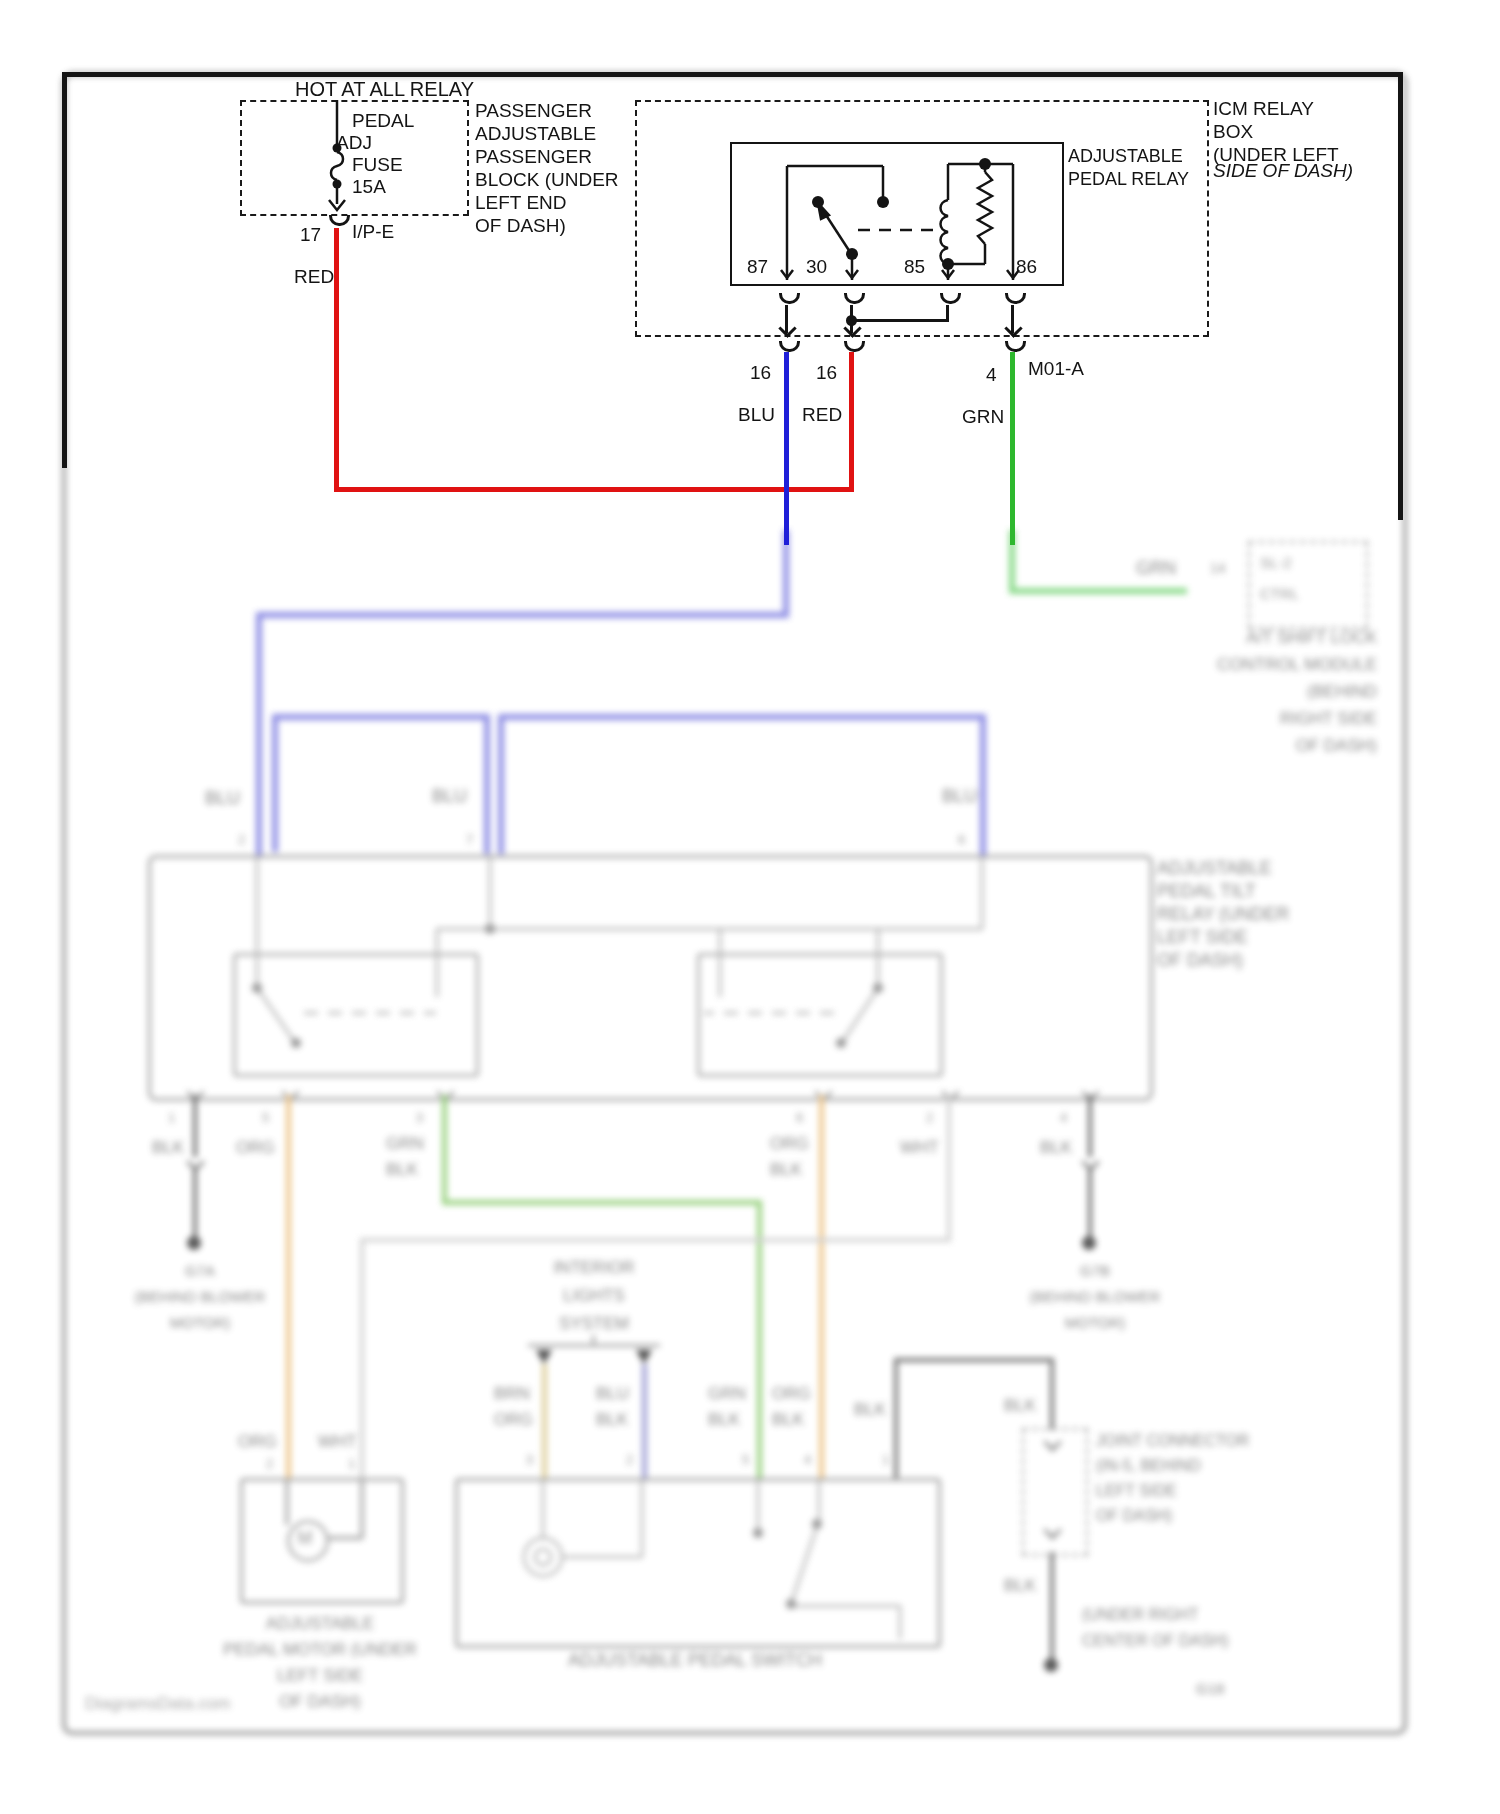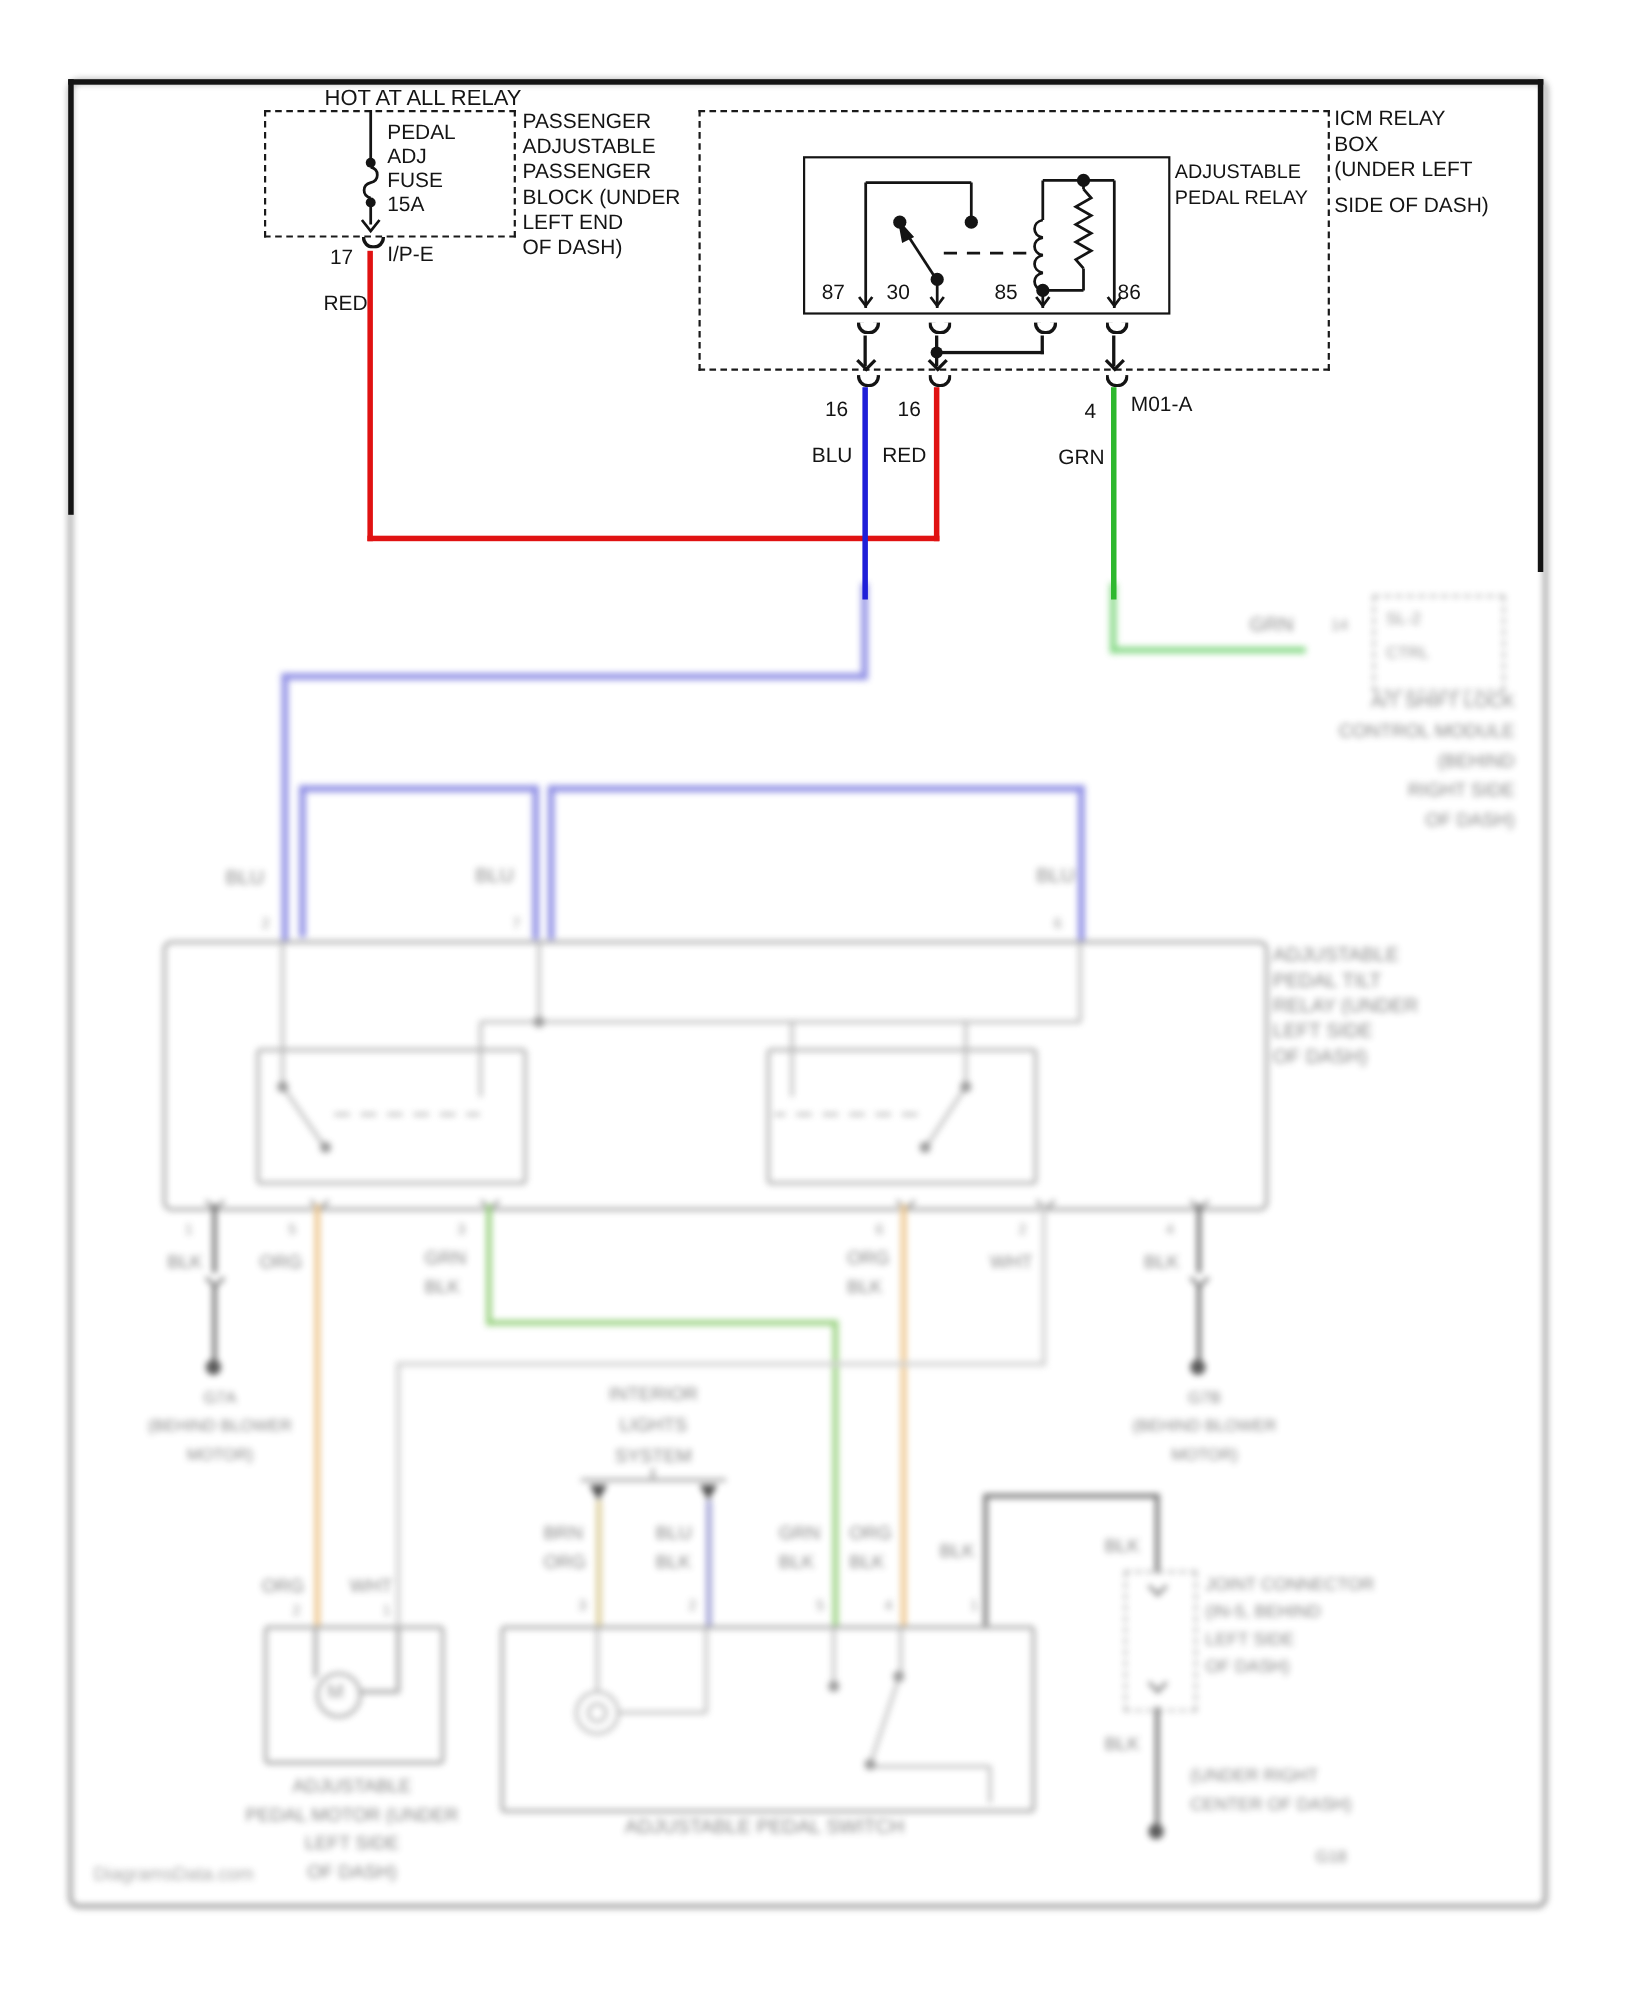--- a/index.html
+++ b/index.html
@@ -254,42 +254,42 @@
         <line x1="20" y1="84" x2="20" y2="104"></line>
         <polyline points="12,100 20,110 28,100"></polyline>
       </g>
       <g fill="#141414">
         <circle cx="20" cy="48" r="4.5"></circle>
           <circle cx="20" cy="84" r="4.5"></circle>
       </g>
     </svg>
     <div class="cup" style="left:329px;top:215px;"></div>
     <div class="t" style="left:352px;top:110px;">PEDAL</div>
-    <div class="t" style="left:352px;top:132px;">ADJ</div>
+    <div class="t" style="left:336px;top:132px;">ADJ</div>
     <div class="t" style="left:352px;top:154px;">FUSE</div>
     <div class="t" style="left:352px;top:176px;">15A</div>
     <div class="t" style="left:300px;top:224px;">17</div>
     <div class="t" style="left:352px;top:221px;">I/P-E</div>
     <div class="t" style="left:475px;top:100px;">PASSENGER</div>
     <div class="t" style="left:475px;top:123px;">ADJUSTABLE</div>
     <div class="t" style="left:475px;top:146px;">PASSENGER</div>
     <div class="t" style="left:475px;top:169px;">BLOCK (UNDER</div>
     <div class="t" style="left:475px;top:192px;text-align:center;">LEFT END</div>
     <div class="t" style="left:475px;top:215px;text-align:right;">OF DASH)</div>
     <div class="t" style="left:294px;top:266px;">RED</div>
 
     <div class="ln" style="left:334px;top:228px;width:5px;height:264px;background:#e01212;"></div>
     <div class="ln" style="left:334px;top:487px;width:520px;height:5px;background:#e01212;"></div>
     <div class="ln" style="left:849px;top:352px;width:5px;height:140px;background:#e01212;"></div>
 
     <div class="dashbox" style="left:635px;top:100px;width:570px;height:233px;"></div>
     <div class="t" style="left:1213px;top:98px;">ICM RELAY</div>
     <div class="t" style="left:1213px;top:121px;">BOX</div>
     <div class="t" style="left:1213px;top:144px;">(UNDER LEFT</div>
-    <div class="t" style="left:1213px;top:177px;">SIDE OF DASH)</div>
+    <div class="t" style="left:1213px;top:160px;font-style:italic;">SIDE OF DASH)</div>
     <div class="solidbox" style="left:730px;top:142px;width:330px;height:140px;border-width:2.5px;"></div>
     <div class="t2" style="left:1068px;top:146px;">ADJUSTABLE</div>
     <div class="t2" style="left:1068px;top:169px;">PEDAL RELAY</div>
 
     <svg class="abs" style="left:730px;top:142px;" width="330" height="140" viewBox="0 0 330 140">
       <g stroke="#141414" stroke-width="2.5" fill="none">
         <line x1="57" y1="138" x2="57" y2="24"></line>
         <line x1="57" y1="24" x2="153" y2="24"></line>
         <line x1="153" y1="24" x2="153" y2="55"></line>
         <line x1="122" y1="138" x2="122" y2="112"></line>

